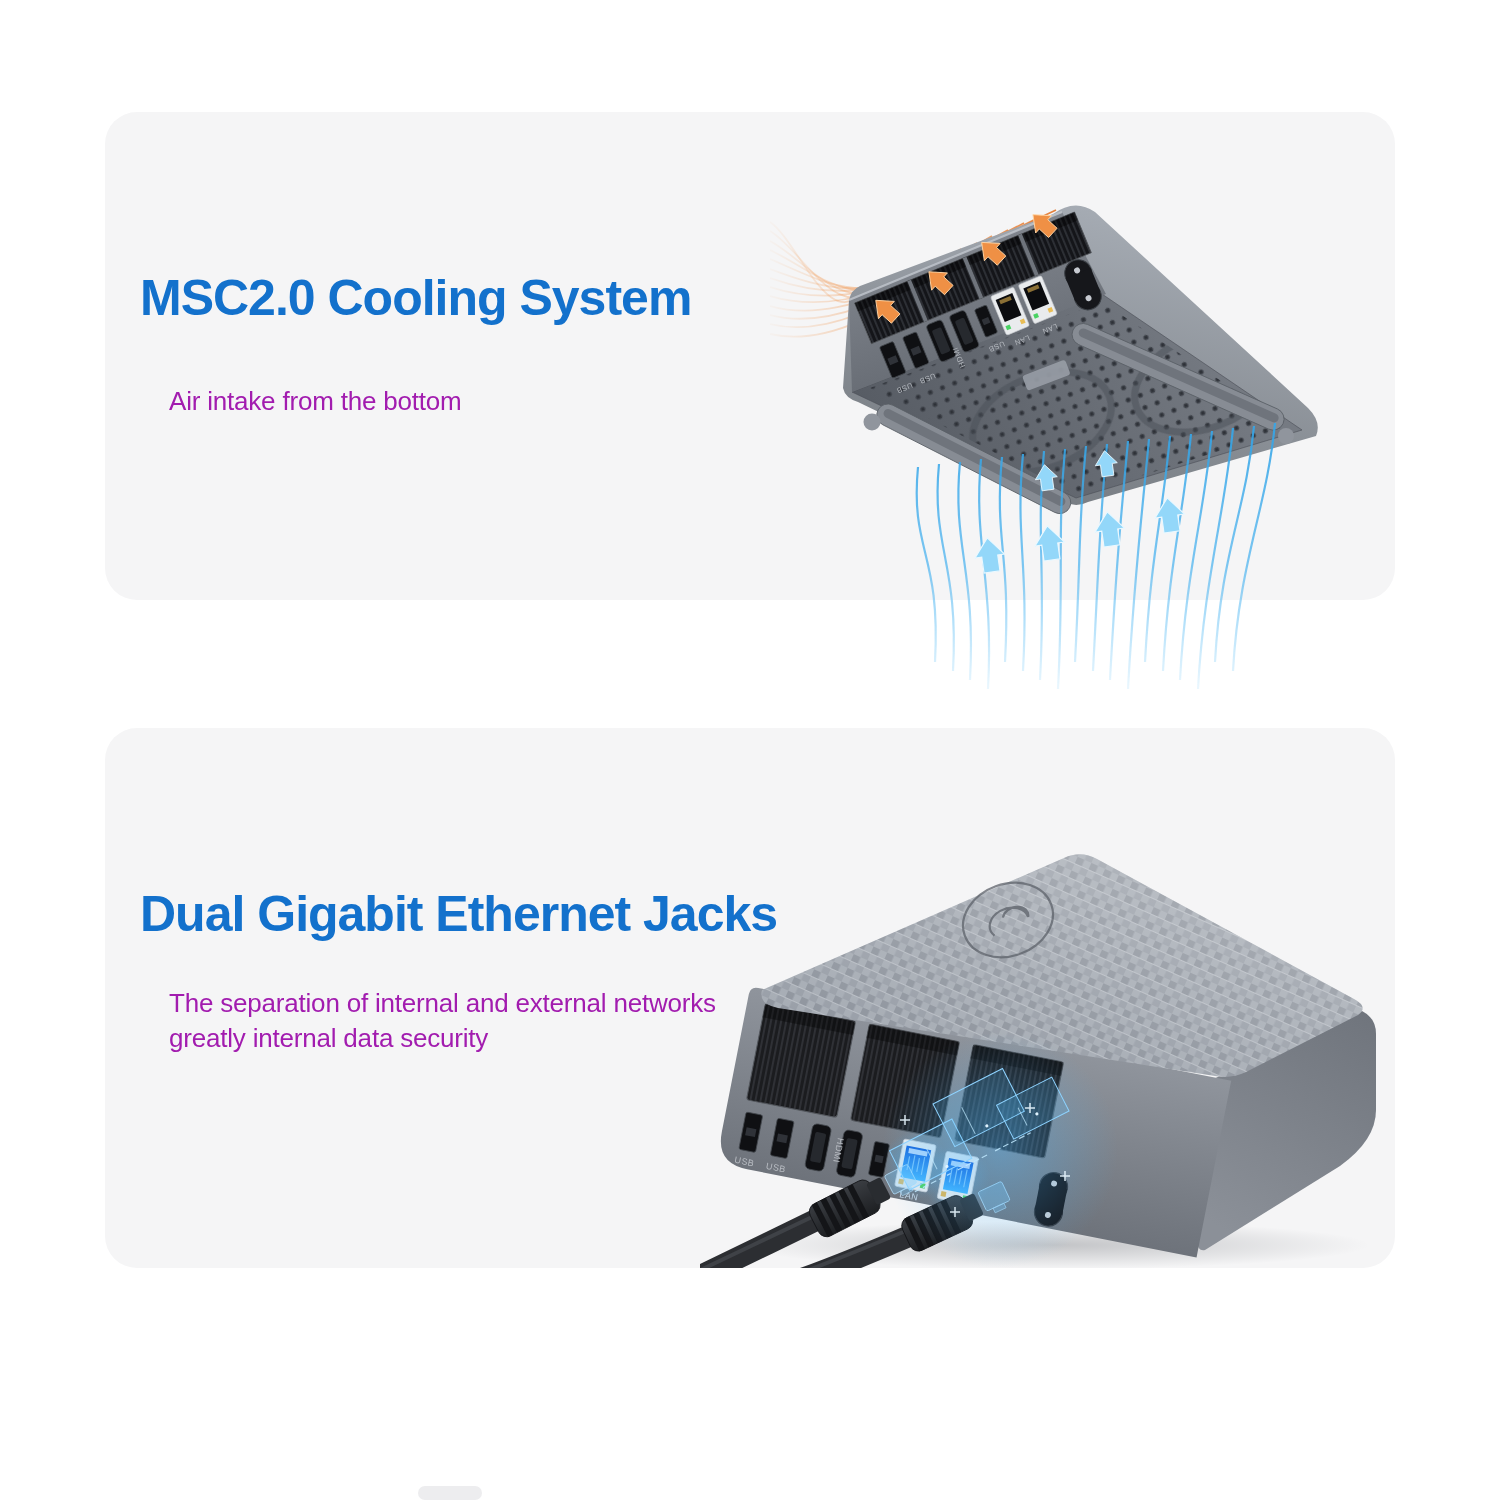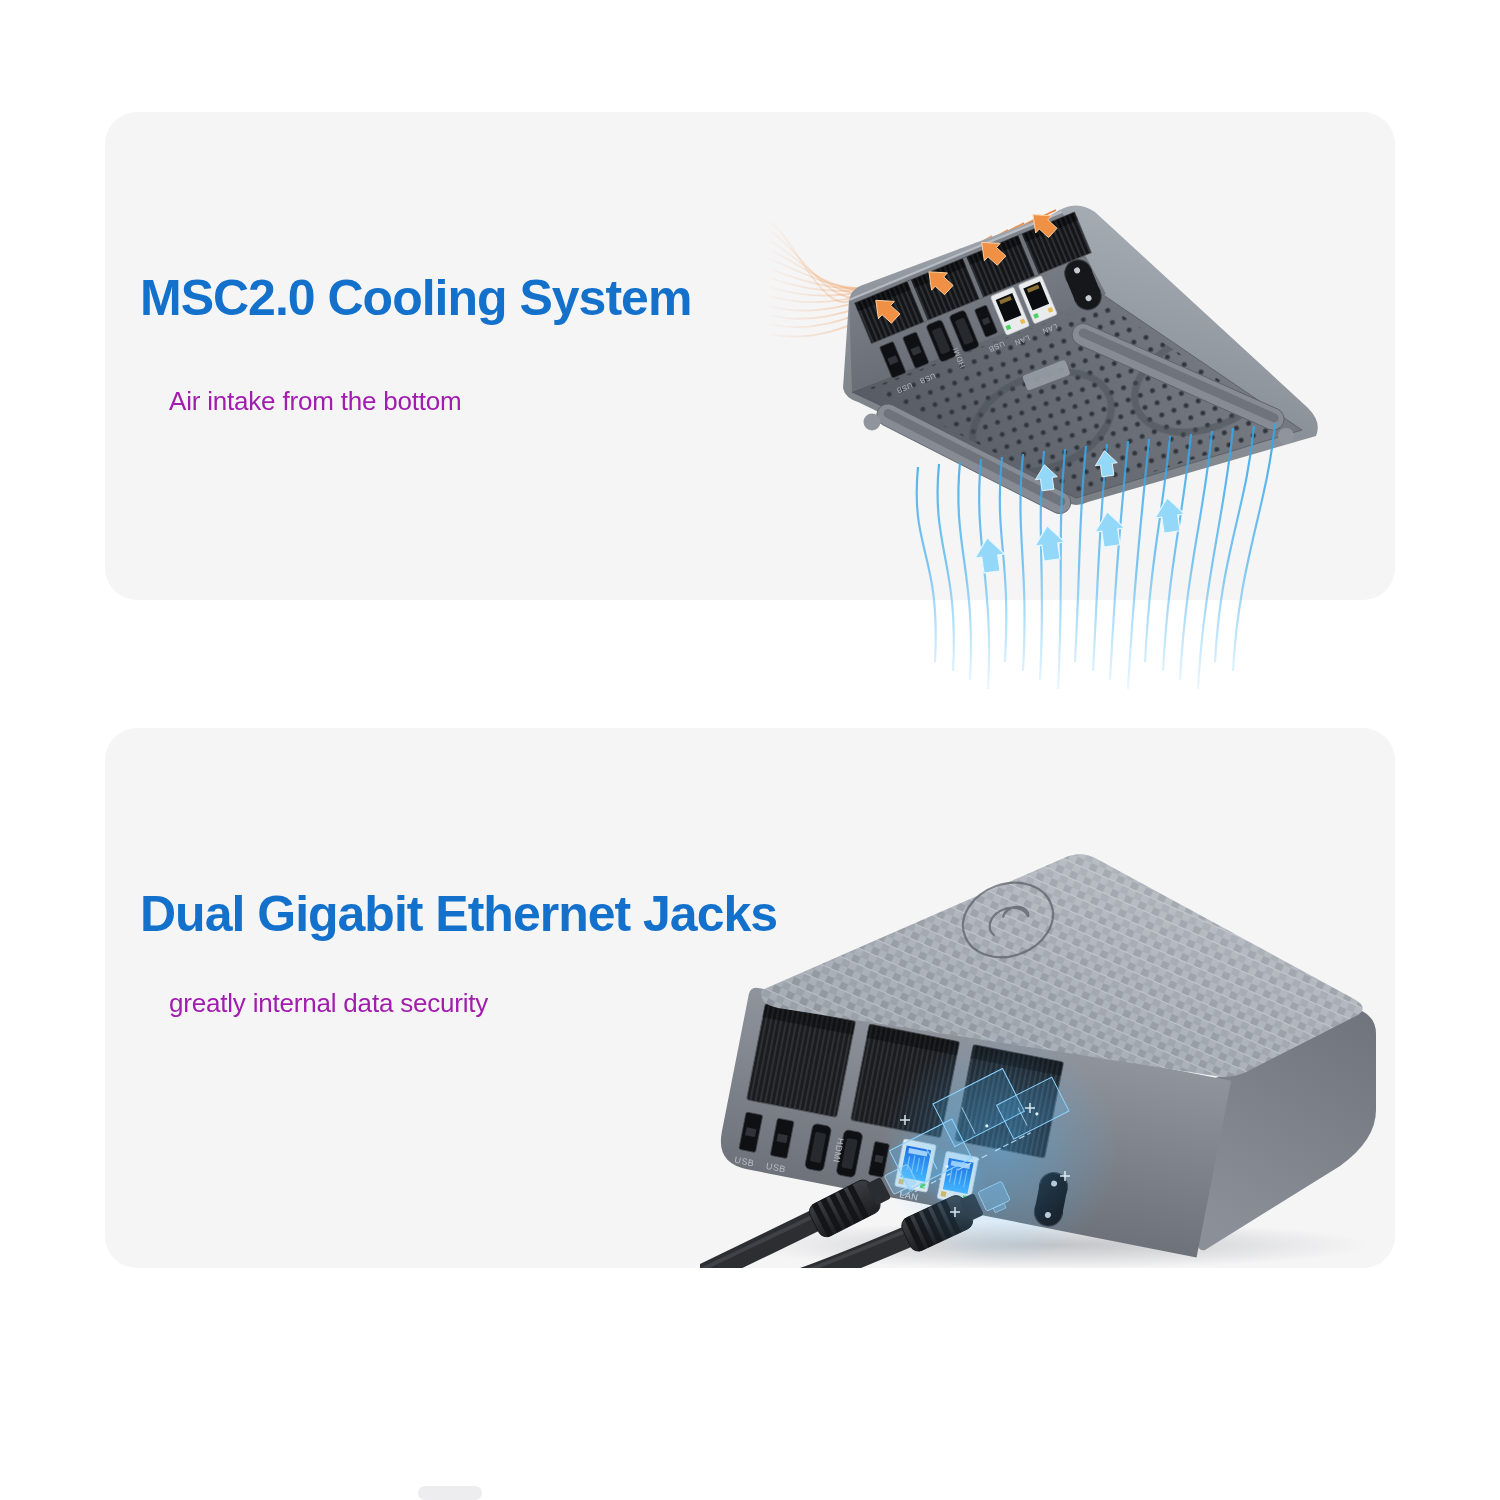--- a/index.html
+++ b/index.html
@@ -199,20 +199,21 @@
         <use href="#a_arrow" transform="translate(402,362) rotate(-98) scale(1.15)"></use>
         <use href="#a_arrow" transform="translate(278,320) rotate(-98) scale(0.85)"></use>
         <use href="#a_arrow" transform="translate(338,306) rotate(-98) scale(0.85)"></use>
       </g>
     </g>
   </svg>
 
   <div class="card two">
     <h2 class="sec-title" style="margin:0">Dual Gigabit Ethernet Jacks</h2>
     <div class="sec-desc">
+      <div>The separation of internal and external networks</div>
       <div>greatly internal data security</div>
     </div>
   </div>
 
   <svg id="vis2" class="vis" viewBox="0 0 695 448">
     <defs>
       <pattern id="b_carbon" width="15" height="15" patternUnits="userSpaceOnUse" patternTransform="rotate(24)">
         <rect width="15" height="15" fill="#a6acb4"></rect>
         <rect width="7.5" height="7.5" fill="#8f959e"></rect>
         <rect x="7.5" y="7.5" width="7.5" height="7.5" fill="#999fa8"></rect>

